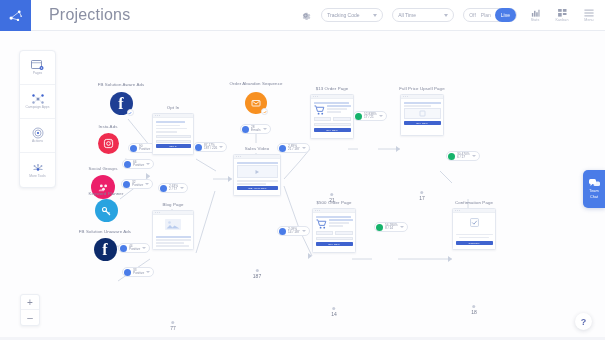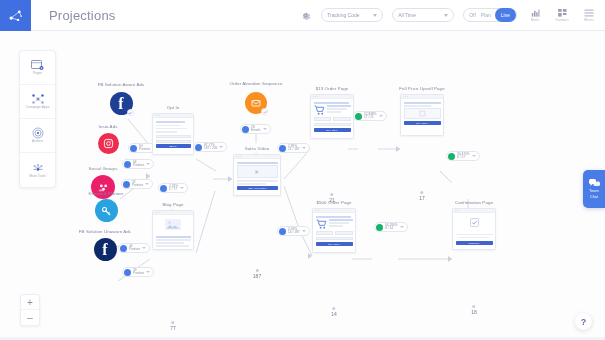--- a/index.html
+++ b/index.html
@@ -15,21 +15,21 @@
   .header {
     position: absolute; top:0; left:0; width:605px; height:31px;
     background:#ffffff; border-bottom:1px solid #e9ecf2;
     display:flex; align-items:center;
   }
   .logo-box {
     width:31px; height:31px; background:#3f6fe0;
     display:flex; align-items:center; justify-content:center; flex:none;
   }
   .app-title {
-    margin-left:18px; font-size:13px; color:#8a8fa3; letter-spacing:.2px;
+    margin-left:18px; font-size:16px; color:#8a8fa3; letter-spacing:.2px;
     font-weight:400;
   }
   .hdr-right {
     margin-left:auto; display:flex; align-items:center; gap:9px;
     padding-right:7px; height:31px;
   }
   .gear { width:13px;height:13px; display:block; }
   .pill {
     height:14px; min-width:62px; border:1px solid #dfe2ea; border-radius:8px;
     background:#fff; display:flex; align-items:center; padding:0 5px;

